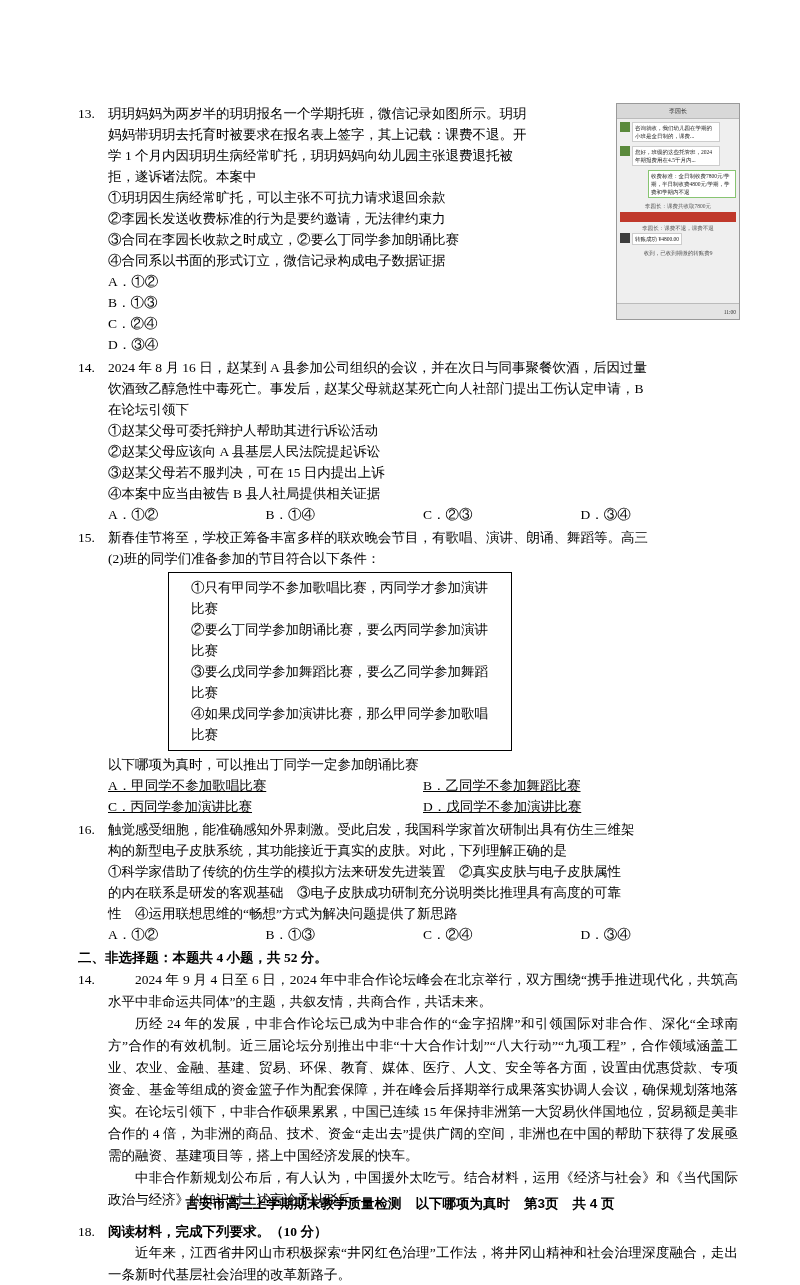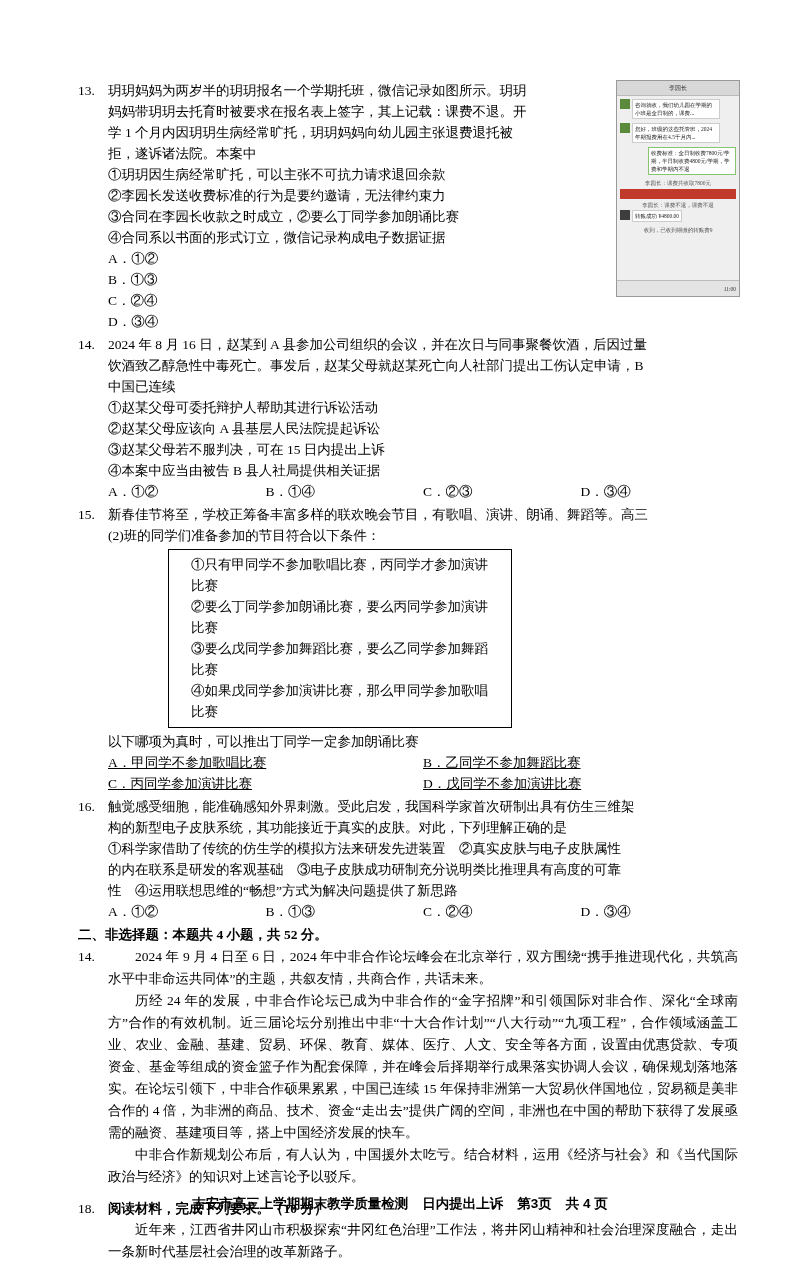--- a/index.html
+++ b/index.html
@@ -58,20 +58,21 @@
   .opt-row .cell {
     flex: 0 0 25%;
   }
   .opt-col div {
     font-size: 13.5px;
     line-height: 21px;
   }
   
   .q13-wrap {
     position: relative;
+    margin-top: 23px;
   }
   .chatimg {
     position: absolute;
     right: -2px;
     top: 0px;
     width: 122px;
     height: 215px;
     border: 1px solid #999;
     background: #efefef;
     overflow: hidden;
@@ -255,21 +256,21 @@
           </div>
         </div>
       </div>
     </div>
 
     <div class="q">
       <div class="qnum">14.</div>
       <div class="qbody">
         <div class="line">2024 年 8 月 16 日，赵某到 A 县参加公司组织的会议，并在次日与同事聚餐饮酒，后因过量</div>
         <div class="line">饮酒致乙醇急性中毒死亡。事发后，赵某父母就赵某死亡向人社部门提出工伤认定申请，B</div>
-        <div class="line">中国已连续</div>
+        <div class="line">在论坛引领下</div>
         <div class="line">①赵某父母可委托辩护人帮助其进行诉讼活动</div>
         <div class="line">②赵某父母应该向 A 县基层人民法院提起诉讼</div>
         <div class="line">③赵某父母若不服判决，可在 15 日内提出上诉</div>
         <div class="line">④本案中应当由被告 B 县人社局提供相关证据</div>
         <div class="opt-row">
           <div class="cell">A．①②</div>
           <div class="cell">B．①④</div>
           <div class="cell">C．②③</div>
           <div class="cell">D．③④</div>
         </div>
@@ -331,15 +332,15 @@
       <div class="qnum">18.</div>
       <div class="qbody">
         <div class="line bold">阅读材料，完成下列要求。（10 分）</div>
         <div class="para">近年来，江西省井冈山市积极探索“井冈红色治理”工作法，将井冈山精神和社会治理深度融合，走出一条新时代基层社会治理的改革新路子。</div>
       </div>
     </div>
 
   </div>
 
   <div class="footer">
-    <span>吉安市高三上学期期末教学质量检测</span><span class="sp"></span><span>日内提出上诉</span><span class="sp"></span><span>第3页</span><span class="sp"></span><span>共 4 页</span>
+    <span>吉安市高三上学期期末教学质量检测</span><span class="sp"></span><span>以下哪项为真时</span><span class="sp"></span><span>第3页</span><span class="sp"></span><span>共 4 页</span>
   </div>
 </div>
 
 </body></html>

